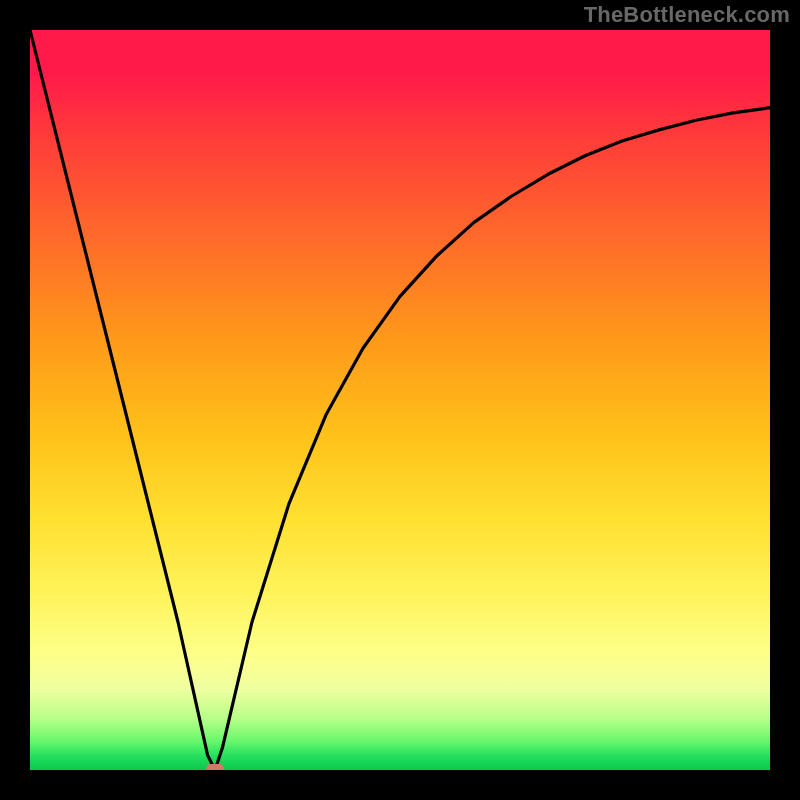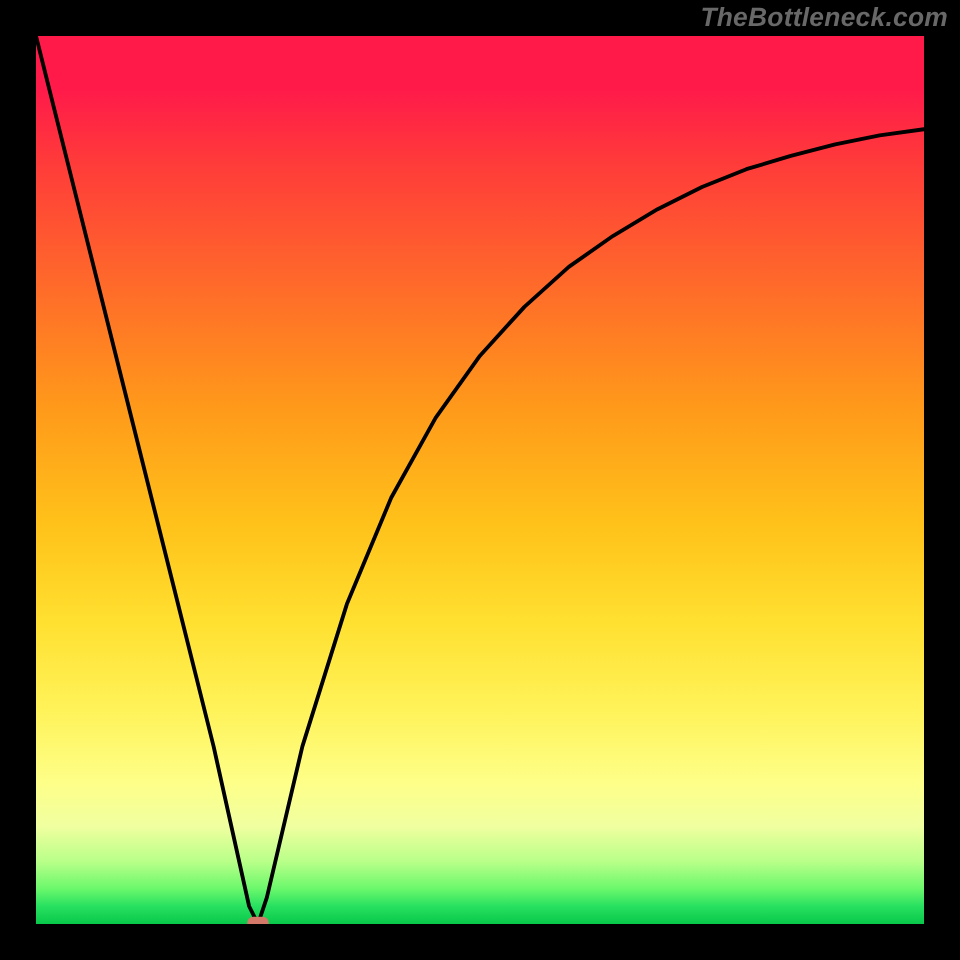--- a/index.html
+++ b/index.html
@@ -9,21 +9,20 @@
     height: 800px;
     background: #000;
     overflow: hidden;
     font-family: Arial, Helvetica, sans-serif;
   }
   .frame {
     position: relative;
     width: 800px;
     height: 675px;
     background: #000;
-    font-style: italic;
   }
   .watermark {
     position: absolute;
     top: 2px;
     right: 10px;
     color: #686868;
     font-size: 22px;
     font-weight: 600;
     letter-spacing: 0.2px;
     z-index: 20;

